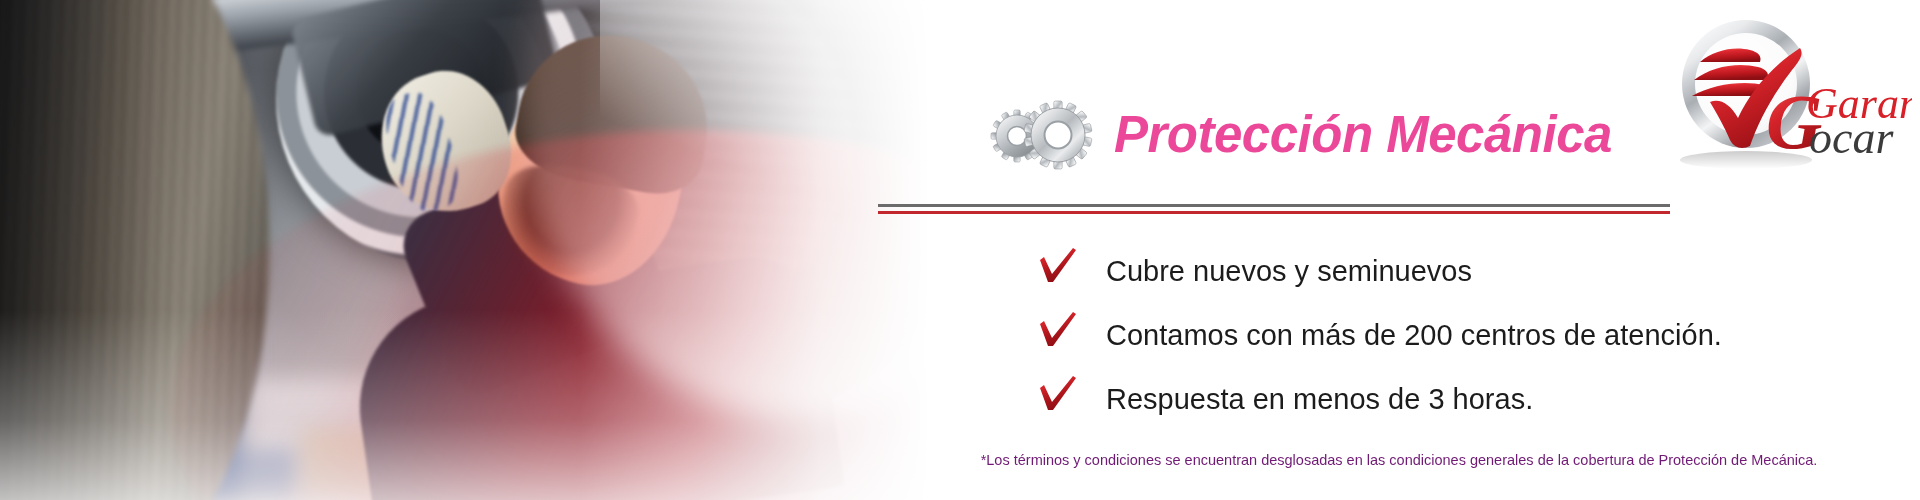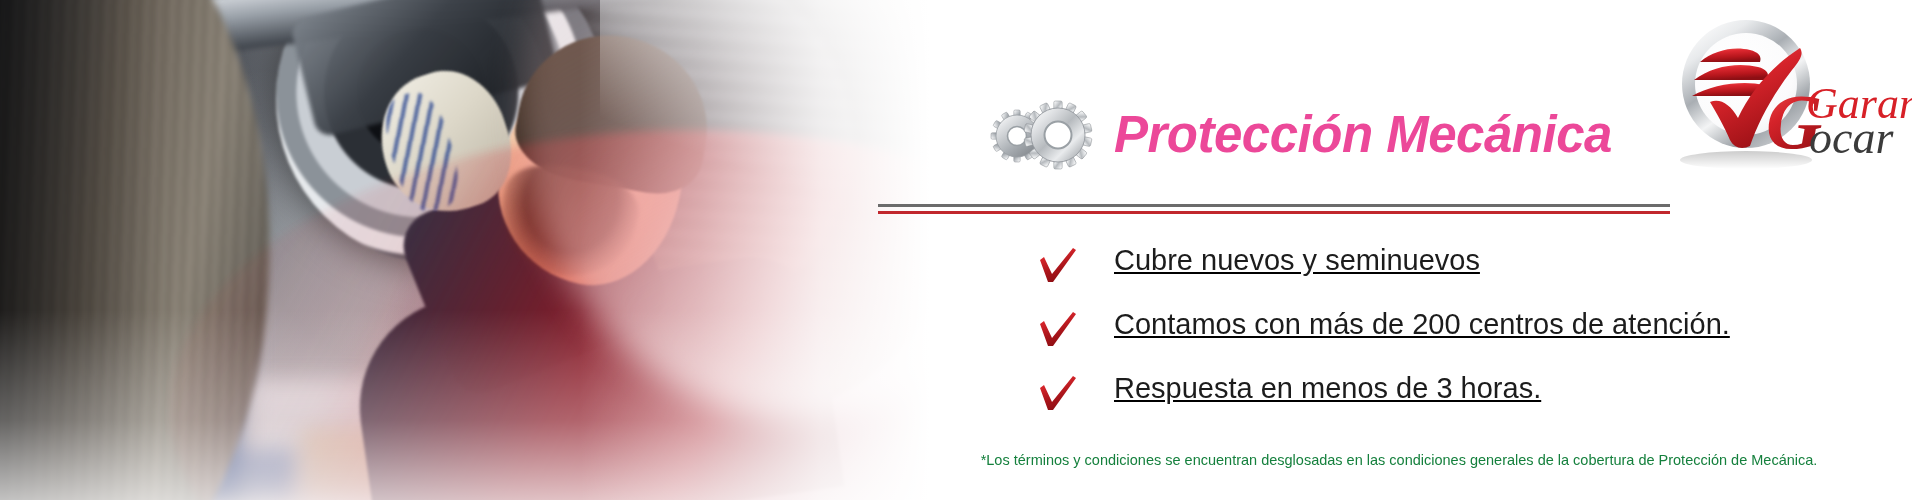--- a/index.html
+++ b/index.html
@@ -312,44 +312,43 @@
 
   .bullets {
     position: absolute;
     left: 160px; top: 246px;
     display: flex;
     flex-direction: column;
     gap: 24px;
   }
   .bullet {
     display: flex;
-    align-items: flex-start;
-    gap: 36px;
-    text-decoration: underline;
+    align-items: flex-end;
+    gap: 28px;
   }
   .check {
     width: 40px;
     height: 40px;
     flex: none;
   }
   .bullet-text {
     font-size: 29px;
     color: #1c1c1c;
     font-weight: normal;
     white-space: nowrap;
     line-height: 1;
   }
 
   .disclaimer {
     position: absolute;
     left: 0; top: 452px;
     width: 1042px;
     text-align: center;
     font-size: 14.5px;
-    color: #15803d;
+    color: #701a75;
     white-space: nowrap;
   }
 
   
   .logo {
     position: absolute;
     right: 8px; top: 10px;
     width: 258px;
     height: 165px;
   }

